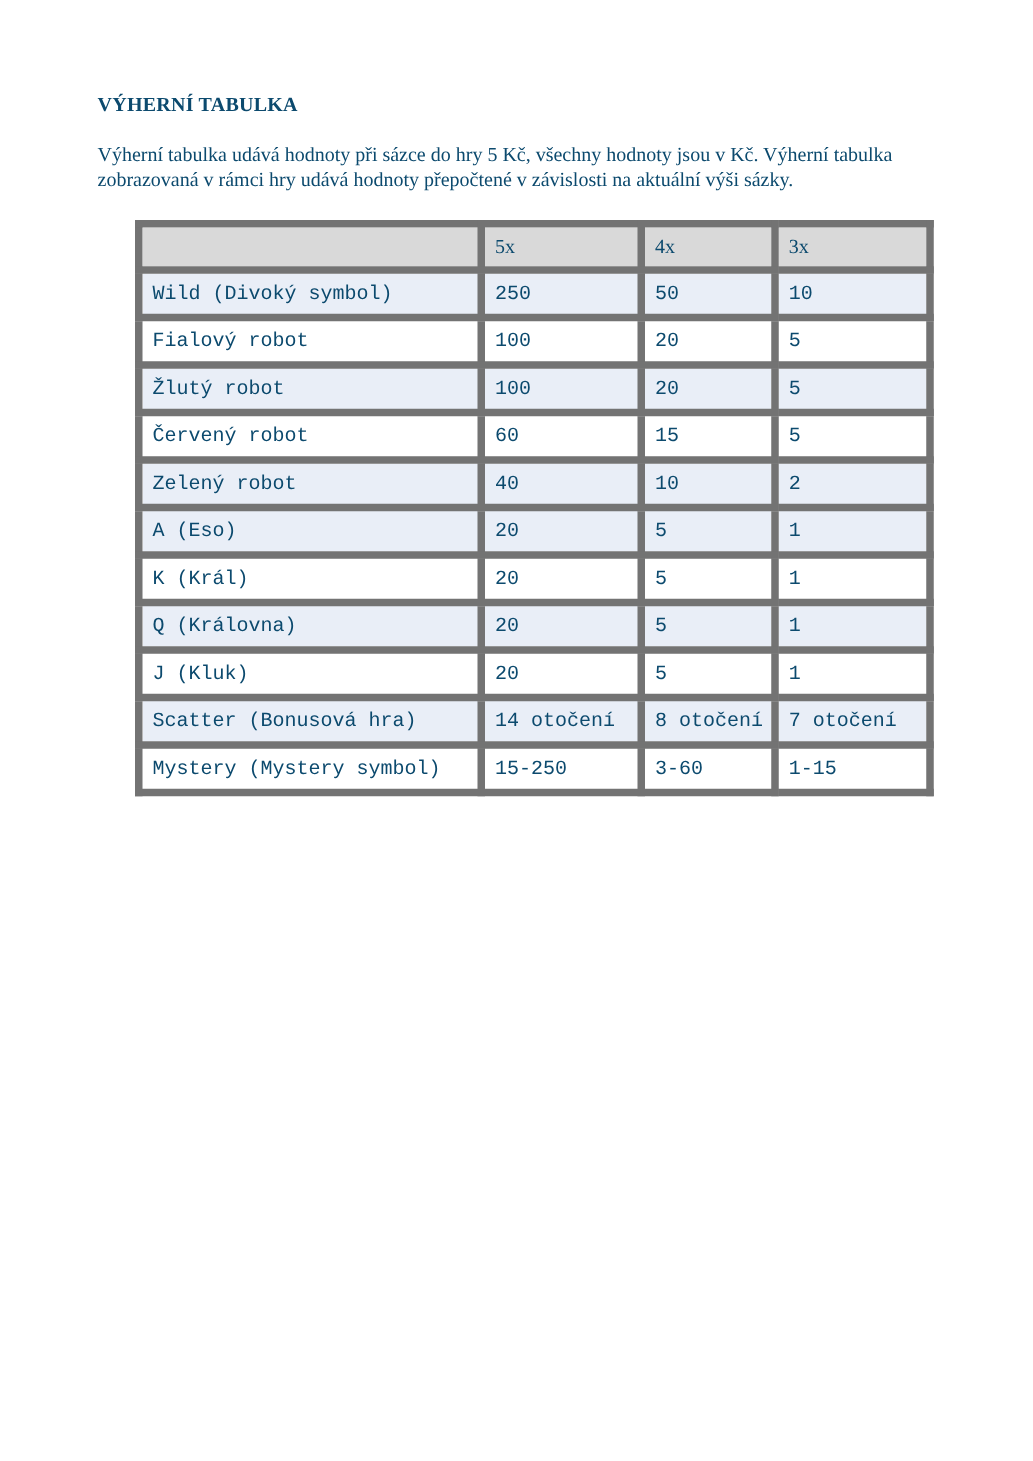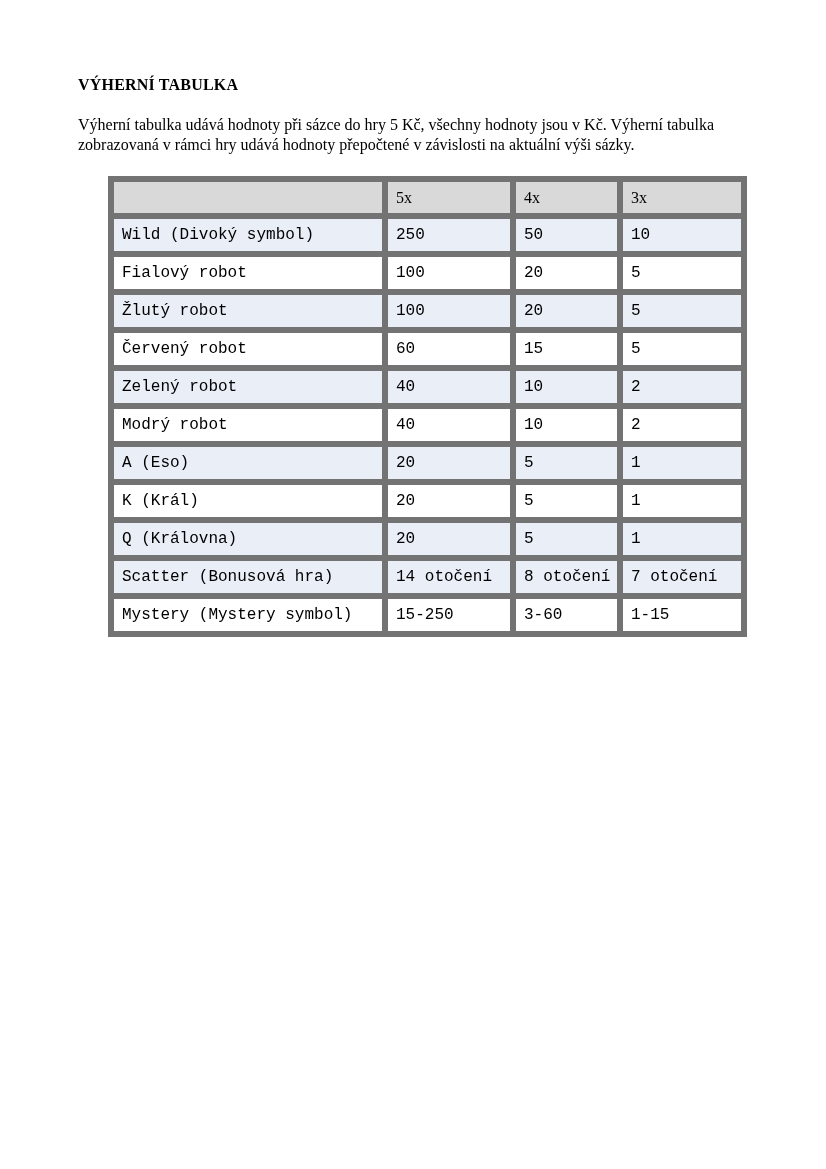--- a/index.html
+++ b/index.html
@@ -6,21 +6,21 @@
     margin: 0;
     padding: 0;
     background: #ffffff;
   }
   .page {
     position: relative;
     width: 826px;
     height: 1169px;
     background: #ffffff;
     font-family: "Liberation Serif", serif;
-    color: #000000;
+    color: #0c4a6e;
     overflow: hidden;
   }
   .doc-title {
     position: absolute;
     left: 78px;
     top: 76px;
     margin: 0;
     font-size: 16px;
     font-weight: bold;
     letter-spacing: 0.2px;
@@ -117,40 +117,40 @@
         <td>60</td>
         <td>15</td>
         <td>5</td>
       </tr>
       <tr class="alt">
         <td>Zelený robot</td>
         <td>40</td>
         <td>10</td>
         <td>2</td>
       </tr>
-      <tr>
-        <td>Modrý robot</td>
-        <td>40</td>
-        <td>10</td>
-        <td>2</td>
-      </tr>
       <tr class="alt">
         <td>A (Eso)</td>
         <td>20</td>
         <td>5</td>
         <td>1</td>
       </tr>
       <tr>
         <td>K (Král)</td>
         <td>20</td>
         <td>5</td>
         <td>1</td>
       </tr>
       <tr class="alt">
         <td>Q (Královna)</td>
+        <td>20</td>
+        <td>5</td>
+        <td>1</td>
+      </tr>
+      <tr>
+        <td>J (Kluk)</td>
         <td>20</td>
         <td>5</td>
         <td>1</td>
       </tr>
       <tr class="alt">
         <td>Scatter (Bonusová hra)</td>
         <td>14 otočení</td>
         <td>8 otočení</td>
         <td>7 otočení</td>
       </tr>

